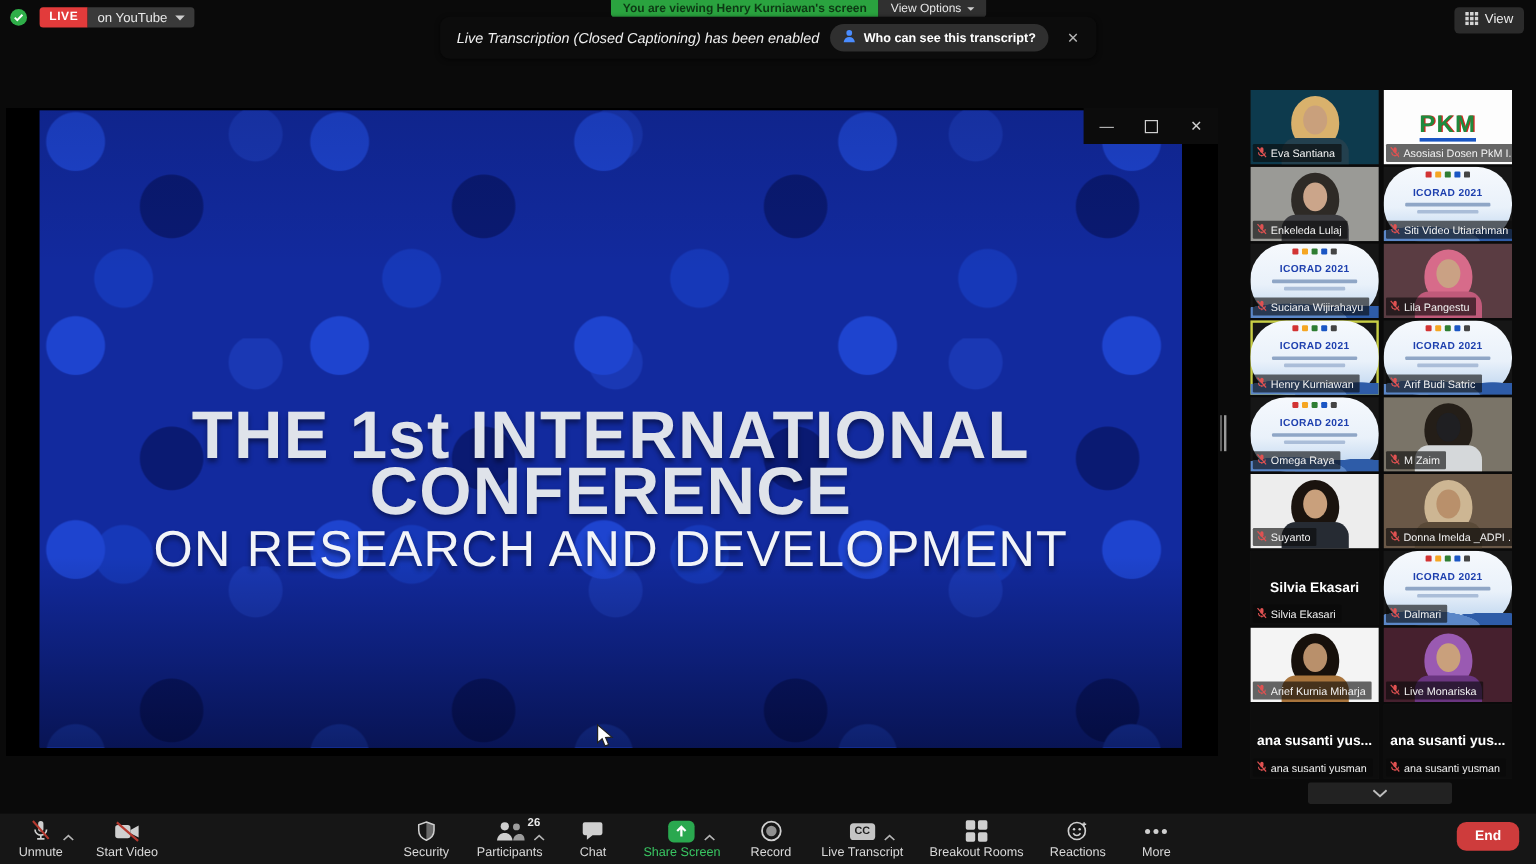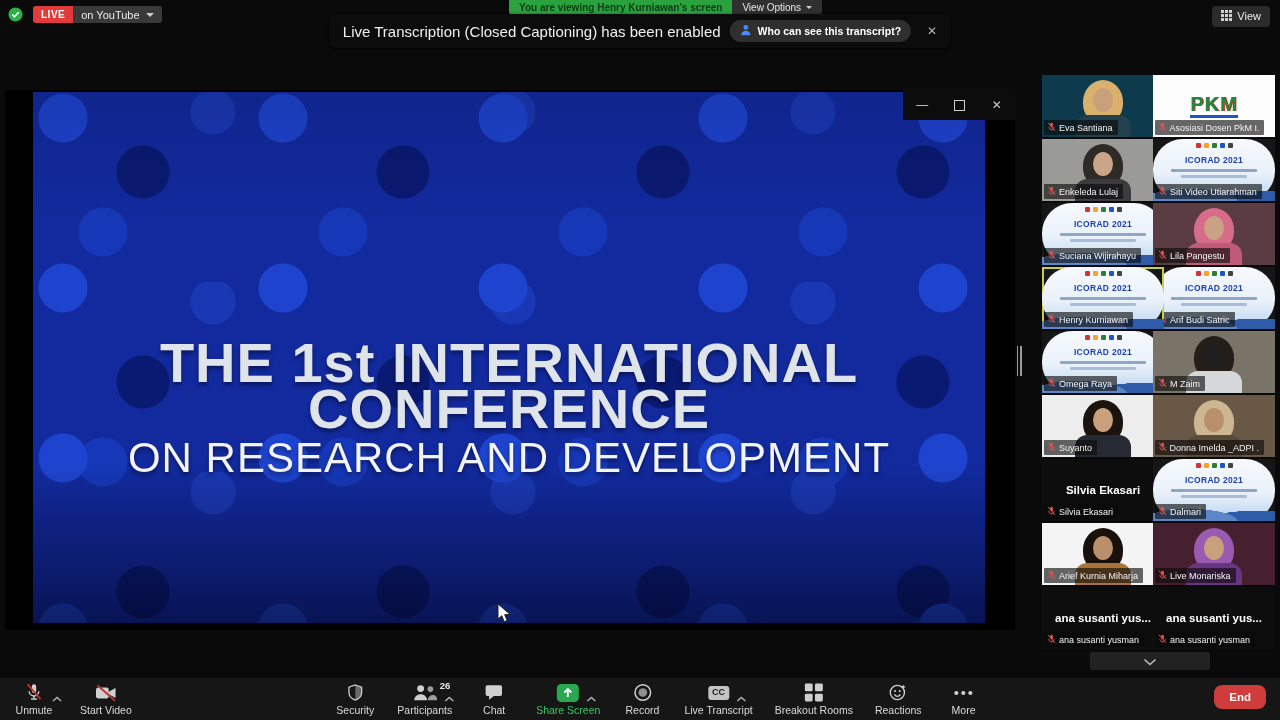--- a/index.html
+++ b/index.html
@@ -26,21 +26,21 @@
   .opts .dn{width:0;height:0;border-left:3.5px solid transparent;border-right:3.5px solid transparent;
       border-top:3.5px solid #cfcfcf;}
 
   .view-btn{position:absolute;right:10px;top:6px;background:#2b2b2b;border-radius:4px;
       color:#ececec;font-size:11px;display:flex;gap:5px;padding:4px 9px;}
 
   
   .toast{position:absolute;left:640px;top:14px;transform:translateX(-50%);
       background:#0c0c0c;border-radius:8px;display:flex;align-items:center;
       padding:6px 10px 6px 14px;box-shadow:0 1px 4px rgba(0,0,0,.6);}
-  .toast .msg{color:#f0f0f0;font-size:15px;margin-right:9px;white-space:nowrap;}
+  .toast .msg{color:#f0f0f0;font-size:12px;margin-right:9px;white-space:nowrap;font-style:italic;}
   .toast .tr-btn{background:#2f2f2f;border-radius:12px;color:#fff;font-weight:bold;
       font-size:10.5px;display:flex;align-items:center;gap:6px;padding:4px 10px;white-space:nowrap;}
   .toast .x{color:#b5b5b5;font-size:12px;margin-left:12px;padding:0 4px;}
 
   
   .shared{position:absolute;left:5px;top:90px;width:1010px;height:540px;background:#000;}
   .video{position:absolute;left:28px;top:2px;width:952px;height:531px;
       background-color:#122a9e;
       background-image:
         radial-gradient(circle at 30px 26px, #1e44cf 0 24px, rgba(0,0,0,0) 25px),
@@ -63,21 +63,21 @@
 
   .cursor{position:absolute;left:497px;top:603px;z-index:9;}
 
   .resize-handle{position:absolute;left:1016px;top:346px;width:6px;height:30px;
       display:flex;gap:2px;justify-content:center;}
   .resize-handle i{width:1.5px;height:30px;background:#9a9a9a;display:block;}
 
   
   .gallery{position:absolute;left:1042px;top:75px;width:218px;
       display:grid;grid-template-columns:107px 107px;column-gap:4px;row-gap:2px;}
-  .tile{position:relative;width:122px;height:62px;background:#161616;overflow:hidden;}
+  .tile{position:relative;width:107px;height:62px;background:#161616;overflow:hidden;}
   .tile.active{outline:2px solid #c9cf45;outline-offset:-2px;z-index:2;}
   .tv{position:absolute;inset:0;}
   
   .tv.slide{background:linear-gradient(180deg,#f6f9fd 0%,#e9f1fa 55%,#b9d2ee 100%);border-radius:30px;}
   .sdots{position:absolute;top:4px;left:0;right:0;display:flex;gap:3px;justify-content:center;}
   .sdots i{width:5px;height:5px;border-radius:1px;display:block;}
   .stitle{position:absolute;top:16px;left:0;right:0;text-align:center;
       font-weight:bold;font-size:8.5px;color:#1d3fae;letter-spacing:.3px;}
   .sbar{position:absolute;top:30px;left:18px;right:18px;height:2.5px;background:#8fa6c6;border-radius:1px;}
   .sbar.s2{top:36px;left:28px;right:28px;background:#aabdd8;}

